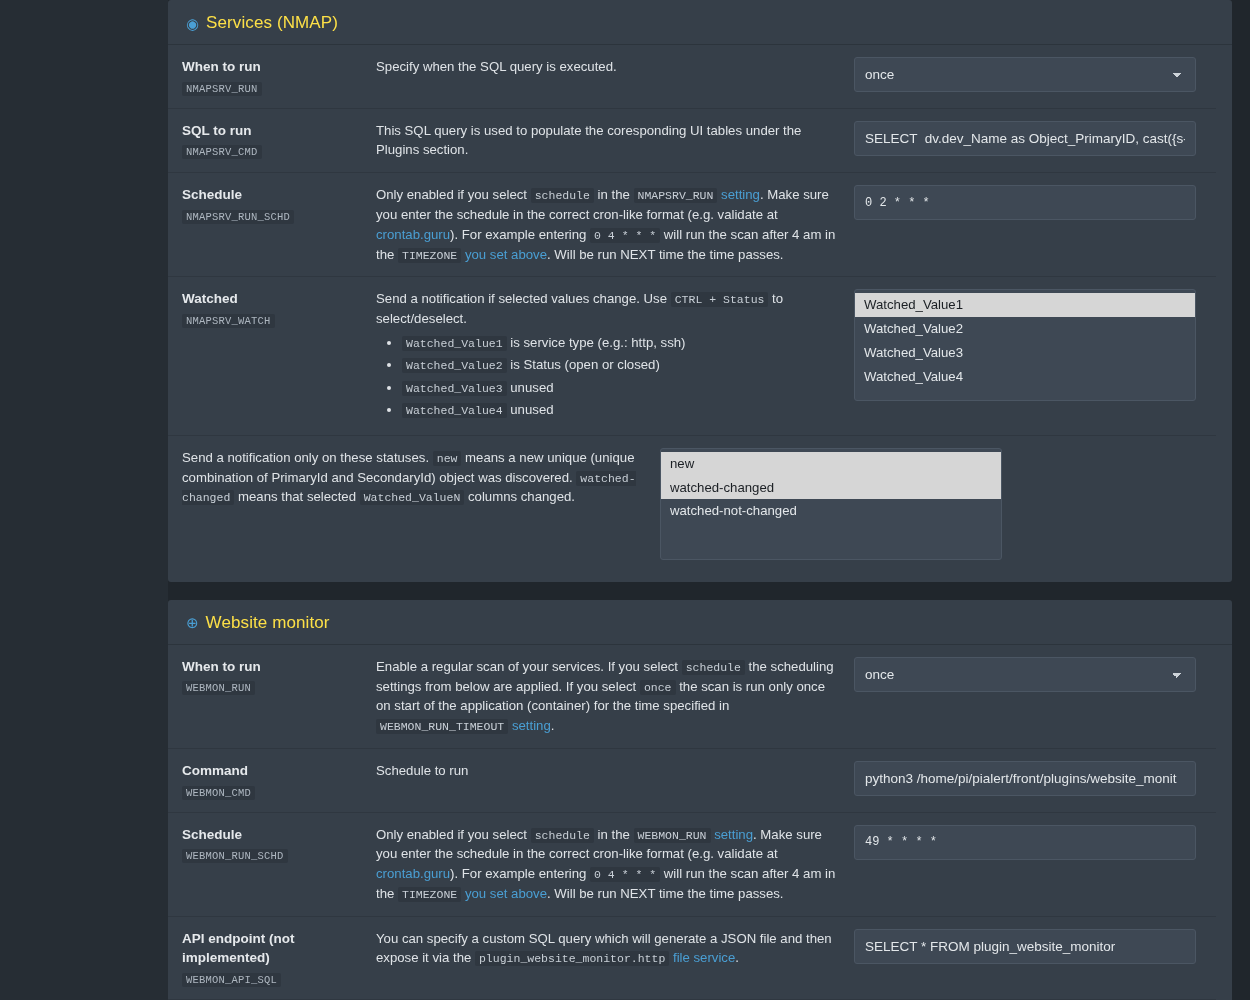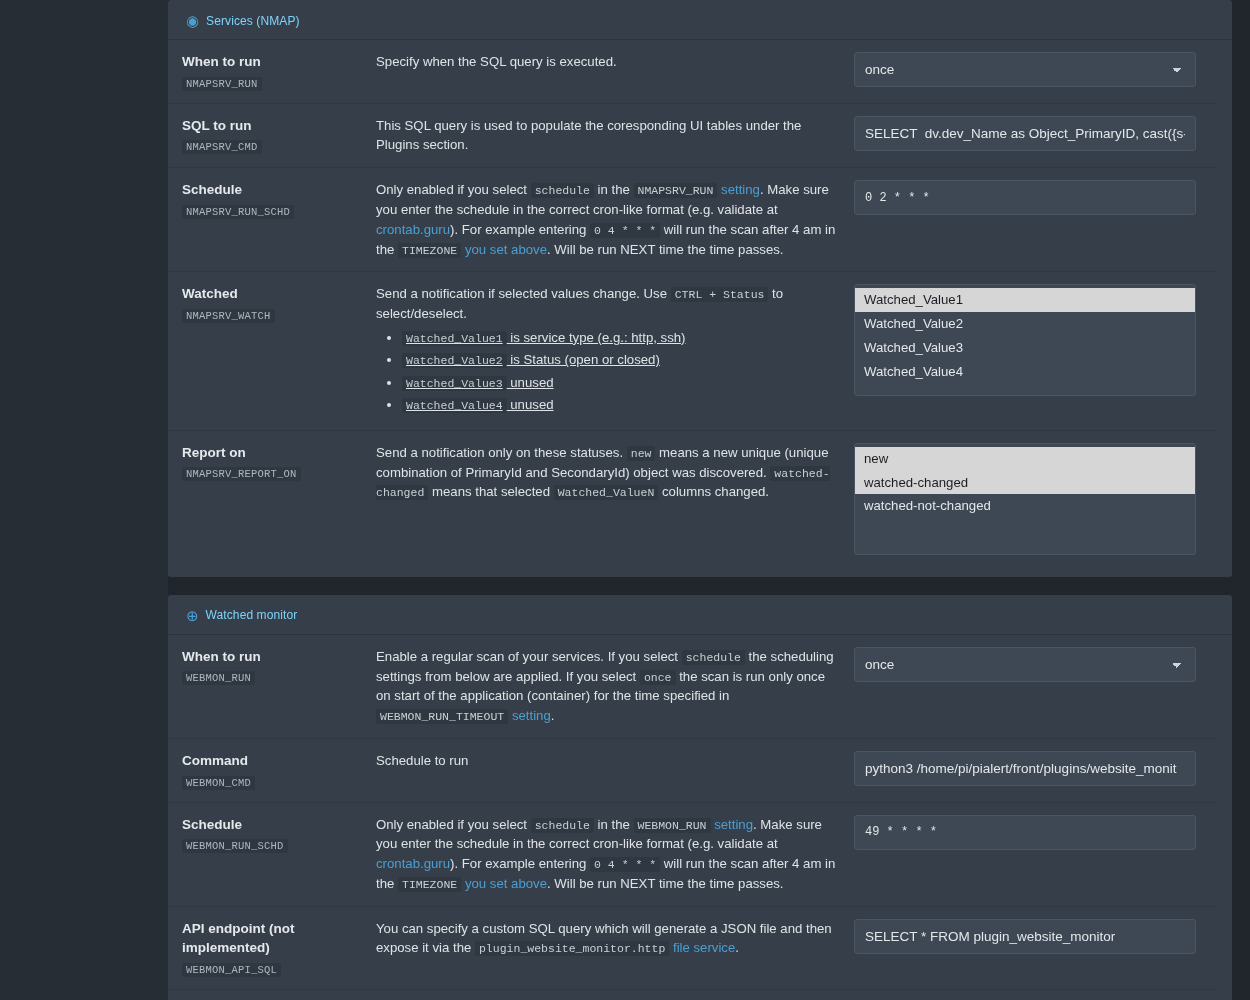--- a/index.html
+++ b/index.html
@@ -39,22 +39,22 @@
     align-items: center;
     gap: 7px;
   }
   .card-header .hdr-icon {
     color: #4a9fd4;
     font-size: 15px;
     line-height: 1;
     display: inline-block;
   }
   .card-header .hdr-title {
-    color: #7dd3fc;
-    font-size: 12px;
+    color: #fde047;
+    font-size: 17px;
     font-weight: 400;
     letter-spacing: .1px;
   }
 
   .card-body { padding: 0 16px 10px 0; }
 
   .row {
     display: flex;
     align-items: flex-start;
     padding: 12px 14px 12px 14px;
@@ -101,21 +101,20 @@
     padding: 1px 4px;
     border-radius: 2px;
   }
   .col-desc a, .link {
     color: #4a9fd4;
     text-decoration: none;
   }
   .col-desc ul {
     margin: 4px 0 0 0;
     padding-left: 26px;
-    text-decoration: underline;
   }
   .col-desc li { margin: 2px 0; line-height: 1.55; }
 
   .col-ctl {
     flex: 0 0 346px;
     padding-right: 4px;
   }
 
   select.ctl, input.ctl {
     width: 100%;
@@ -200,37 +199,36 @@
             <div class="col-ctl">
               <div class="multi h1">
                 <div class="opt sel">Watched_Value1</div>
                 <div class="opt">Watched_Value2</div>
                 <div class="opt">Watched_Value3</div>
                 <div class="opt">Watched_Value4</div>
               </div>
             </div>
           </div>
           <div class="row">
-            <div class="col-label"><div class="lbl-title">Report on</div><div class="lbl-code">NMAPSRV_REPORT_ON</div></div>
             <div class="col-desc">Send a notification only on these statuses. <code>new</code> means a new unique (unique combination of PrimaryId and SecondaryId) object was discovered. <code>watched-changed</code> means that selected <code>Watched_ValueN</code> columns changed.</div>
             <div class="col-ctl">
               <div class="multi h2">
                 <div class="opt sel">new</div>
                 <div class="opt sel">watched-changed</div>
                 <div class="opt">watched-not-changed</div>
               </div>
             </div>
           </div>
         </div>
       </div>
       <div class="gap"></div>
       <div class="card">
         <div class="card-header">
           <span class="hdr-icon">⊕</span>
-          <span class="hdr-title">Watched monitor</span>
+          <span class="hdr-title">Website monitor</span>
         </div>
         <div class="card-body">
           <div class="row">
             <div class="col-label"><div class="lbl-title">When to run</div><div class="lbl-code">WEBMON_RUN</div></div>
             <div class="col-desc">Enable a regular scan of your services. If you select <code>schedule</code> the scheduling settings from below are applied. If you select <code>once</code> the scan is run only once on start of the application (container) for the time specified in <code>WEBMON_RUN_TIMEOUT</code> <a class="link">setting</a>.</div>
             <div class="col-ctl"><select class="ctl"><option>disabled</option><option selected="">once</option><option>schedule</option><option>always_after_scan</option></select></div>
           </div>
           <div class="row">
             <div class="col-label"><div class="lbl-title">Command</div><div class="lbl-code">WEBMON_CMD</div></div>
             <div class="col-desc">Schedule to run</div>

